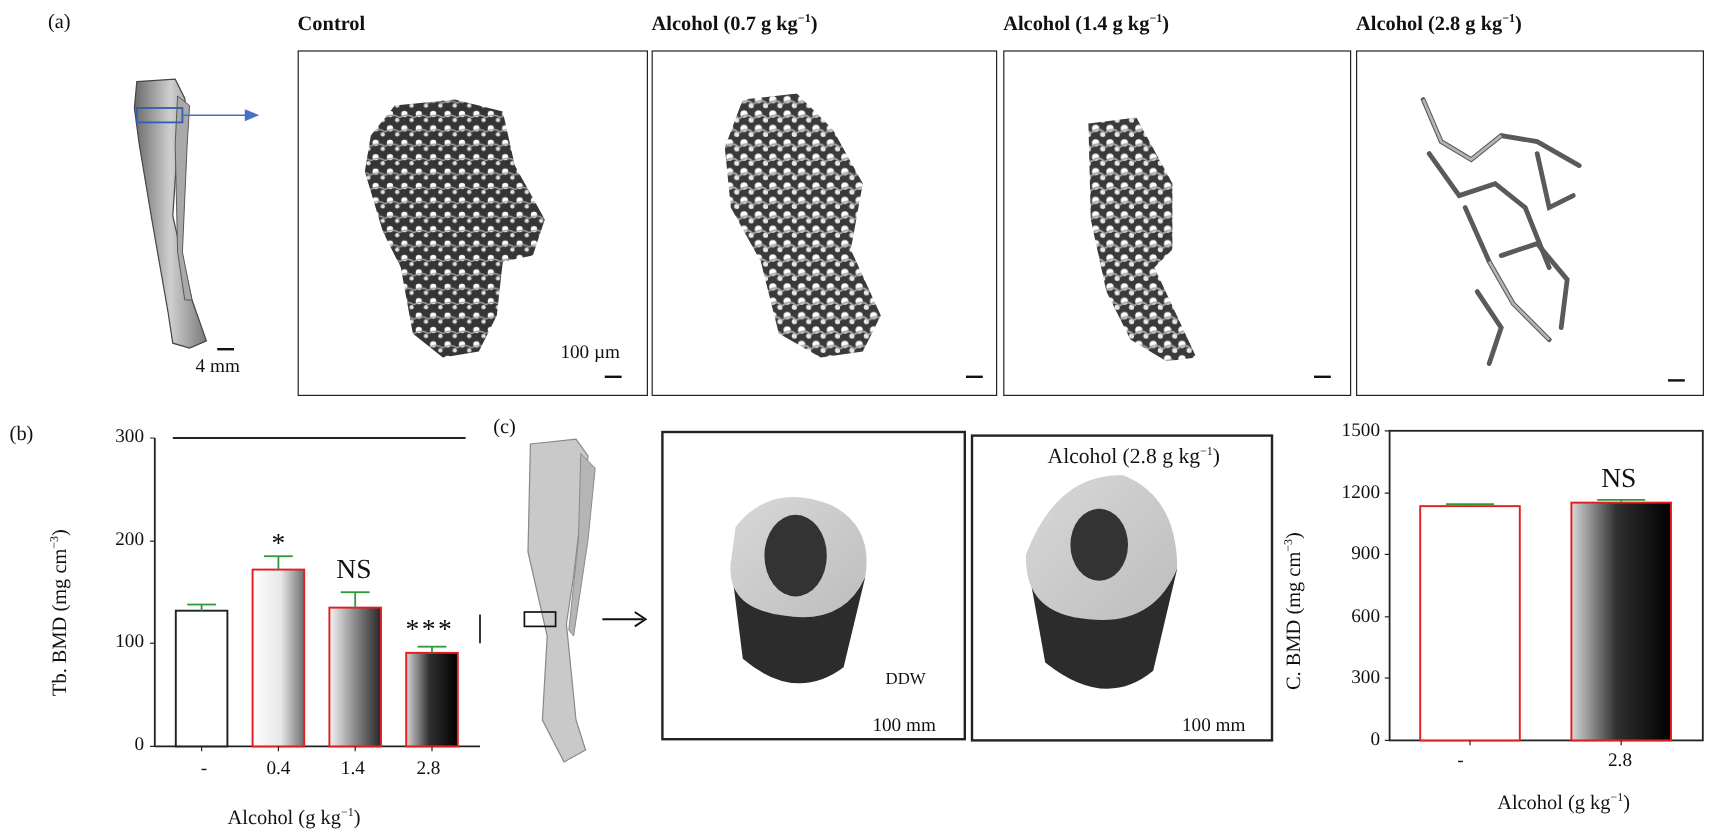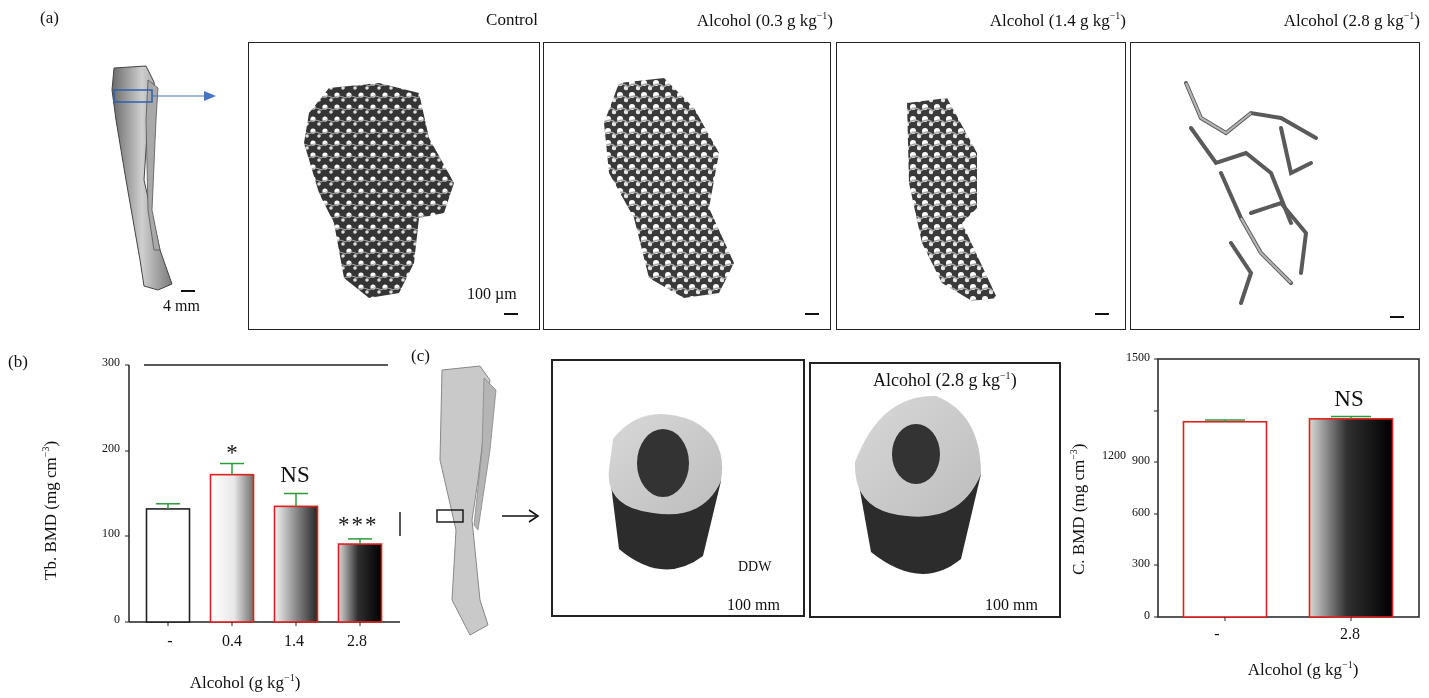--- a/index.html
+++ b/index.html
@@ -1,24 +1,24 @@
 <!DOCTYPE html>
 <html><head>
 <meta charset="utf-8">
 <style>
   html, body { margin:0; padding:0; background:#ffffff; }
   body { width:1429px; height:698px; position:relative; overflow:hidden;
          font-family:"Liberation Serif", "DejaVu Serif", serif; color:#111; }
   .abs { position:absolute; }
   .panel-label { font-size:17px; }
-  .col-title { font-size:17px; text-align:right; white-space:nowrap; }
+  .col-title { font-size:17px; text-align:left; white-space:nowrap;font-weight:bold; }
   .img-box { border:1.5px solid #222; background:#fff; box-sizing:border-box; }
   .scale-text { font-size:16px; white-space:nowrap; }
   .scalebar { height:2px; background:#111; }
-  .tick-label { font-size:12px; text-align:right; }
+  .tick-label { font-size:16px; text-align:right; }
   .xlabel { font-size:17px; white-space:nowrap; text-align:center; }
   .cat-label { font-size:16px; text-align:center; }
   .sig { font-size:23px; text-align:center; }
   sup { font-size:10px; }
   svg { position:absolute; left:0; top:0; }
 </style>
 </head>
 <body>
 
 <div class="abs panel-label" style="left:40px;top:8px;">(a)</div>
@@ -36,21 +36,21 @@
     <path d="M48 20 L58 28 L56 60 L52 150 L60 190 L54 190 L48 150 L46 60 Z" fill="#a9a9a9" stroke="#555" stroke-width="0.8"></path>
     <rect x="14" y="30" width="38" height="12" fill="none" stroke="#2f5fb0" stroke-width="1.5"></rect>
     <line x1="52" y1="36" x2="106" y2="36" stroke="#4472c4" stroke-width="1.2"></line>
     <polygon points="104,31 116,36 104,41" fill="#4472c4"></polygon>
   </svg>
 </div>
 <div class="abs scalebar" style="left:181px;top:290px;width:14px;"></div>
 <div class="abs scale-text" style="left:163px;top:297px;">4 mm</div>
 
 <div class="abs col-title" style="left:248px;top:10px;width:290px;">Control</div>
-<div class="abs col-title" style="left:543px;top:10px;width:290px;"><span>Alcohol (0.3 g kg</span><sup>−1</sup><span>)</span></div>
+<div class="abs col-title" style="left:543px;top:10px;width:290px;"><span>Alcohol (0.7 g kg</span><sup>−1</sup><span>)</span></div>
 <div class="abs col-title" style="left:836px;top:10px;width:290px;"><span>Alcohol (1.4 g kg</span><sup>−1</sup><span>)</span></div>
 <div class="abs col-title" style="left:1130px;top:10px;width:290px;"><span>Alcohol (2.8 g kg</span><sup>−1</sup><span>)</span></div>
 
 <div class="abs img-box" style="left:248px;top:42px;width:292px;height:288px;">
   <svg width="290" height="286" viewBox="0 0 290 286">
     <defs>
       <pattern id="trabDense" width="12" height="12" patternUnits="userSpaceOnUse">
         <rect width="12" height="12" fill="#2a2a2a"></rect>
         <circle cx="4" cy="4" r="2.6" fill="#fff"></circle>
           <circle cx="10" cy="9" r="1.8" fill="#ddd"></circle>
@@ -223,19 +223,19 @@
     <line x1="94" y1="174" x2="98" y2="174" stroke="#222"></line>
     <line x1="94" y1="122" x2="98" y2="122" stroke="#222"></line>
     <line x1="94" y1="71" x2="98" y2="71" stroke="#222"></line>
     <line x1="94" y1="19" x2="98" y2="19" stroke="#222"></line>
   </svg>
 </div>
 <div class="abs tick-label" style="left:1100px;top:608px;width:50px;">0</div>
 <div class="abs tick-label" style="left:1100px;top:556px;width:50px;">300</div>
 <div class="abs tick-label" style="left:1100px;top:505px;width:50px;">600</div>
 <div class="abs tick-label" style="left:1100px;top:453px;width:50px;">900</div>
-<div class="abs tick-label" style="left:1076px;top:402px;width:50px;margin-top:46px;">1200</div>
+<div class="abs tick-label" style="left:1100px;top:402px;width:50px;">1200</div>
 <div class="abs tick-label" style="left:1100px;top:350px;width:50px;">1500</div>
 <div class="abs" style="left:1068px;top:575px;transform:rotate(-90deg);transform-origin:0 0;font-size:17px;white-space:nowrap;"><span>C. BMD (mg cm</span><sup>−3</sup>)</div>
 <div class="abs cat-label" style="left:1207px;top:625px;width:20px;">-</div>
 <div class="abs cat-label" style="left:1330px;top:625px;width:40px;">2.8</div>
 <div class="abs xlabel" style="left:1218px;top:659px;width:170px;"><span>Alcohol (g kg</span><sup>−1</sup>)</div>
 <div class="abs sig" style="left:1331px;top:386px;width:36px;">NS</div>
 
 </body></html>

